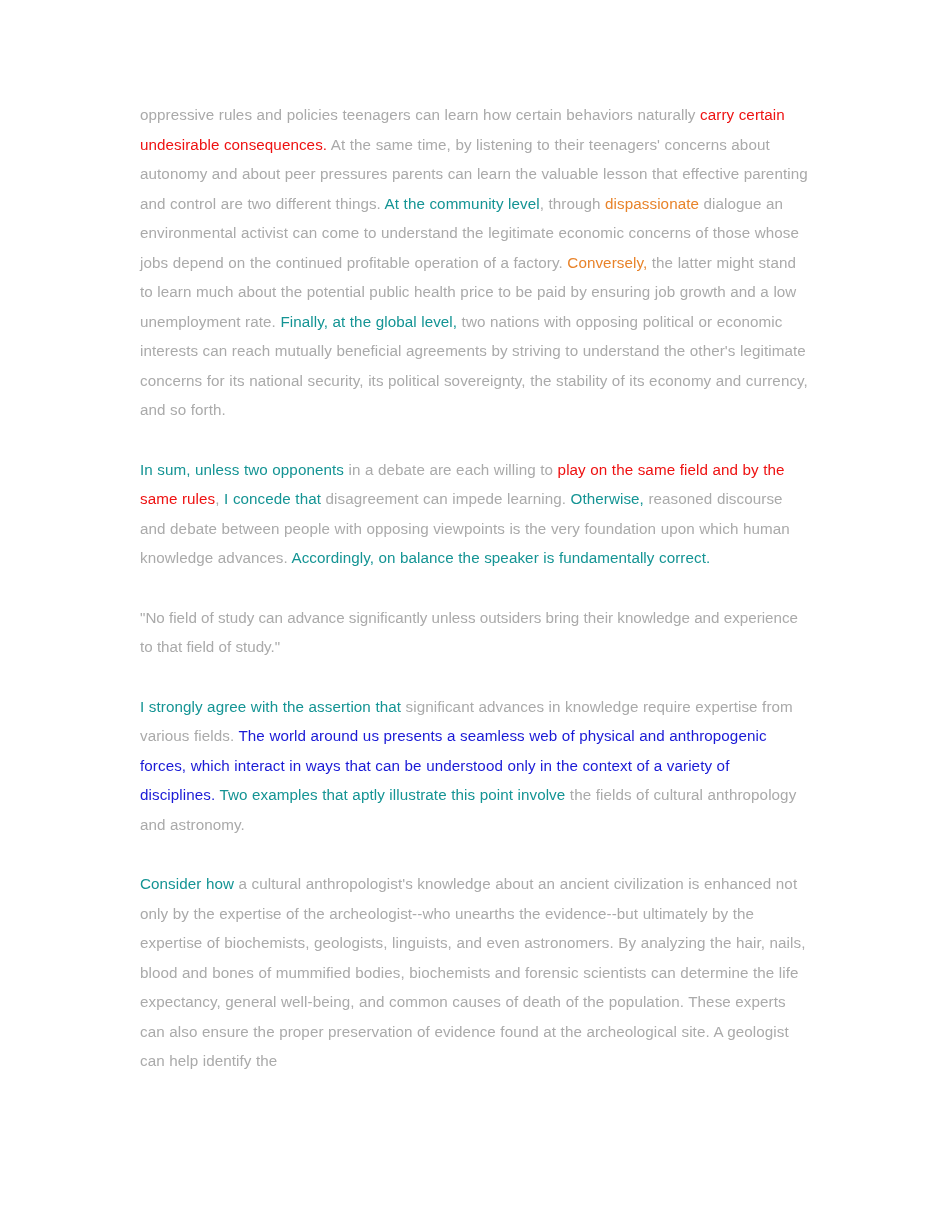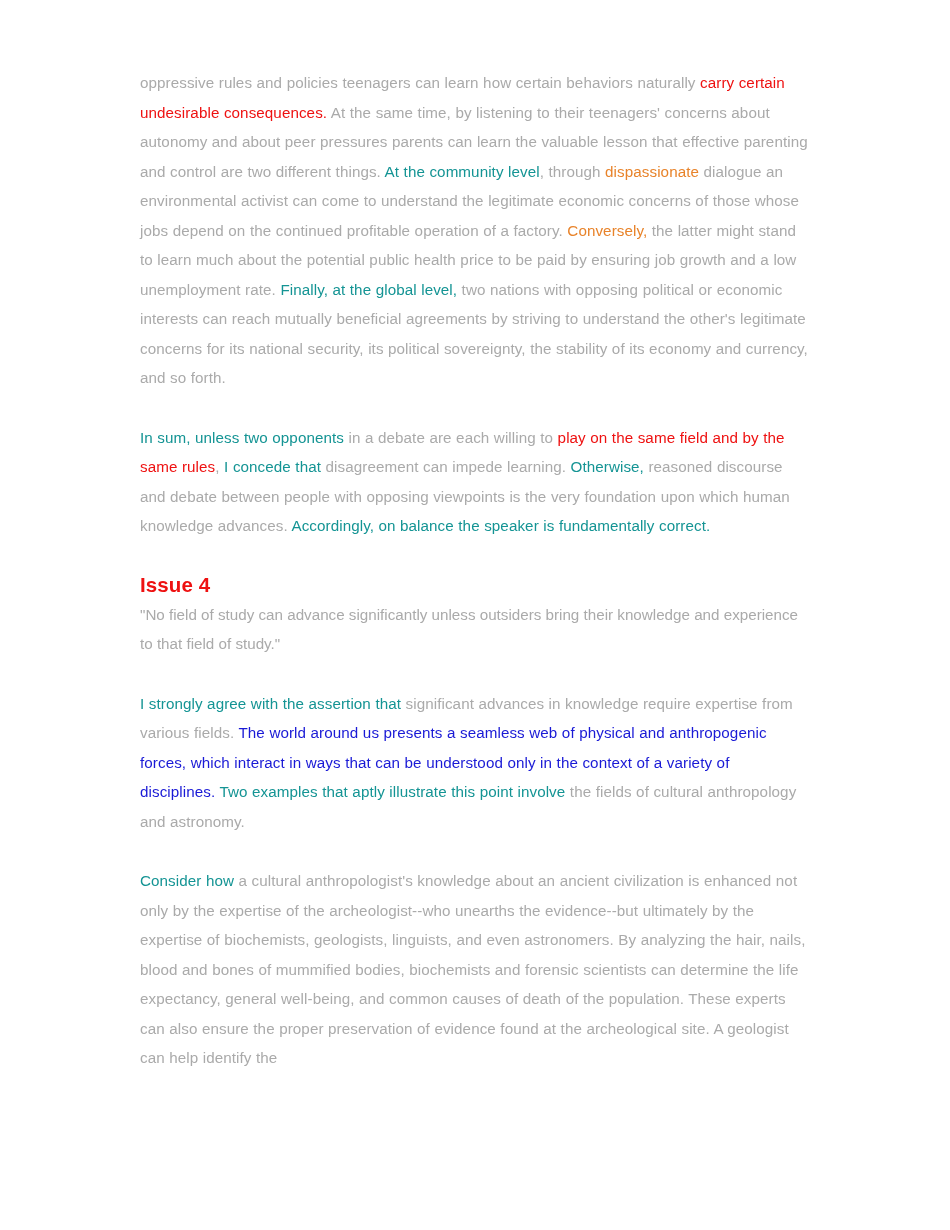--- a/index.html
+++ b/index.html
@@ -10,21 +10,21 @@
   body {
     width: 950px;
     height: 1230px;
     font-family: "Liberation Sans", sans-serif;
     overflow: hidden;
   }
   .page {
     box-sizing: border-box;
     width: 950px;
     height: 1230px;
-    padding: 68px 142px 0 140px;
+    padding: 100px 142px 0 140px;
     background: #ffffff;
   }
   .para {
     margin: 0 0 30px 0;
     font-size: 15.2px;
     line-height: 29.5px;
     color: #aaaaaa;
     text-align: left;
     letter-spacing: 0.08px;
     word-spacing: 0.2px;
@@ -49,18 +49,17 @@
   .c-orange{ color: #e8832a; }
   .c-blue  { color: #1a1ad6; }
 </style>
 </head>
 <body>
 
 <div class="page">
   <div id="content">
       <p class="para"><span class="c-gray">oppressive rules and policies teenagers can learn how certain behaviors naturally </span><span class="c-red">carry certain undesirable consequences.</span><span class="c-gray"> At the same time, by listening to their teenagers' concerns about autonomy and about peer pressures parents can learn the valuable lesson that effective parenting and control are two different things. </span><span class="c-teal">At the community level</span><span class="c-gray">, through </span><span class="c-orange">dispassionate</span><span class="c-gray"> dialogue an environmental activist can come to understand the legitimate economic concerns of those whose jobs depend on the continued profitable operation of a factory. </span><span class="c-orange">Conversely,</span><span class="c-gray"> the latter might stand to learn much about the potential public health price to be paid by ensuring job growth and a low unemployment rate. </span><span class="c-teal">Finally, at the global level,</span><span class="c-gray"> two nations with opposing political or economic interests can reach mutually beneficial agreements by striving to understand the other's legitimate concerns for its national security, its political sovereignty, the stability of its economy and currency, and so forth.</span></p>
       <p class="para"><span class="c-teal">In sum, unless two opponents</span><span class="c-gray"> in a debate are each willing to </span><span class="c-red">play on the same field and by the same rules</span><span class="c-gray">, </span><span class="c-teal">I concede that</span><span class="c-gray"> disagreement can impede learning. </span><span class="c-teal">Otherwise,</span><span class="c-gray"> reasoned discourse and debate between people with opposing viewpoints is the very foundation upon which human knowledge advances. </span><span class="c-teal">Accordingly, on balance the speaker is fundamentally correct.</span></p>
-      <div class="heading">Issue 4</div>
       <div class="quote">"No field of study can advance significantly unless outsiders bring their knowledge and experience to that field of study."</div>
       <p class="para"><span class="c-teal">I strongly agree with the assertion that</span><span class="c-gray"> significant advances in knowledge require expertise from various fields. </span><span class="c-blue">The world around us presents a seamless web of physical and anthropogenic forces, which interact in ways that can be understood only in the context of a variety of disciplines.</span><span class="c-gray"> </span><span class="c-teal">Two examples that aptly illustrate this point involve</span><span class="c-gray"> the fields of cultural anthropology and astronomy.</span></p>
       <p class="para"><span class="c-teal">Consider how</span><span class="c-gray"> a cultural anthropologist's knowledge about an ancient civilization is enhanced not only by the expertise of the archeologist--who unearths the evidence--but ultimately by the expertise of biochemists, geologists, linguists, and even astronomers. By analyzing the hair, nails, blood and bones of mummified bodies, biochemists and forensic scientists can determine the life expectancy, general well-being, and common causes of death of the population. These experts can also ensure the proper preservation of evidence found at the archeological site. A geologist can help identify the</span></p>
     </div>
 </div>
 
 </body></html>

